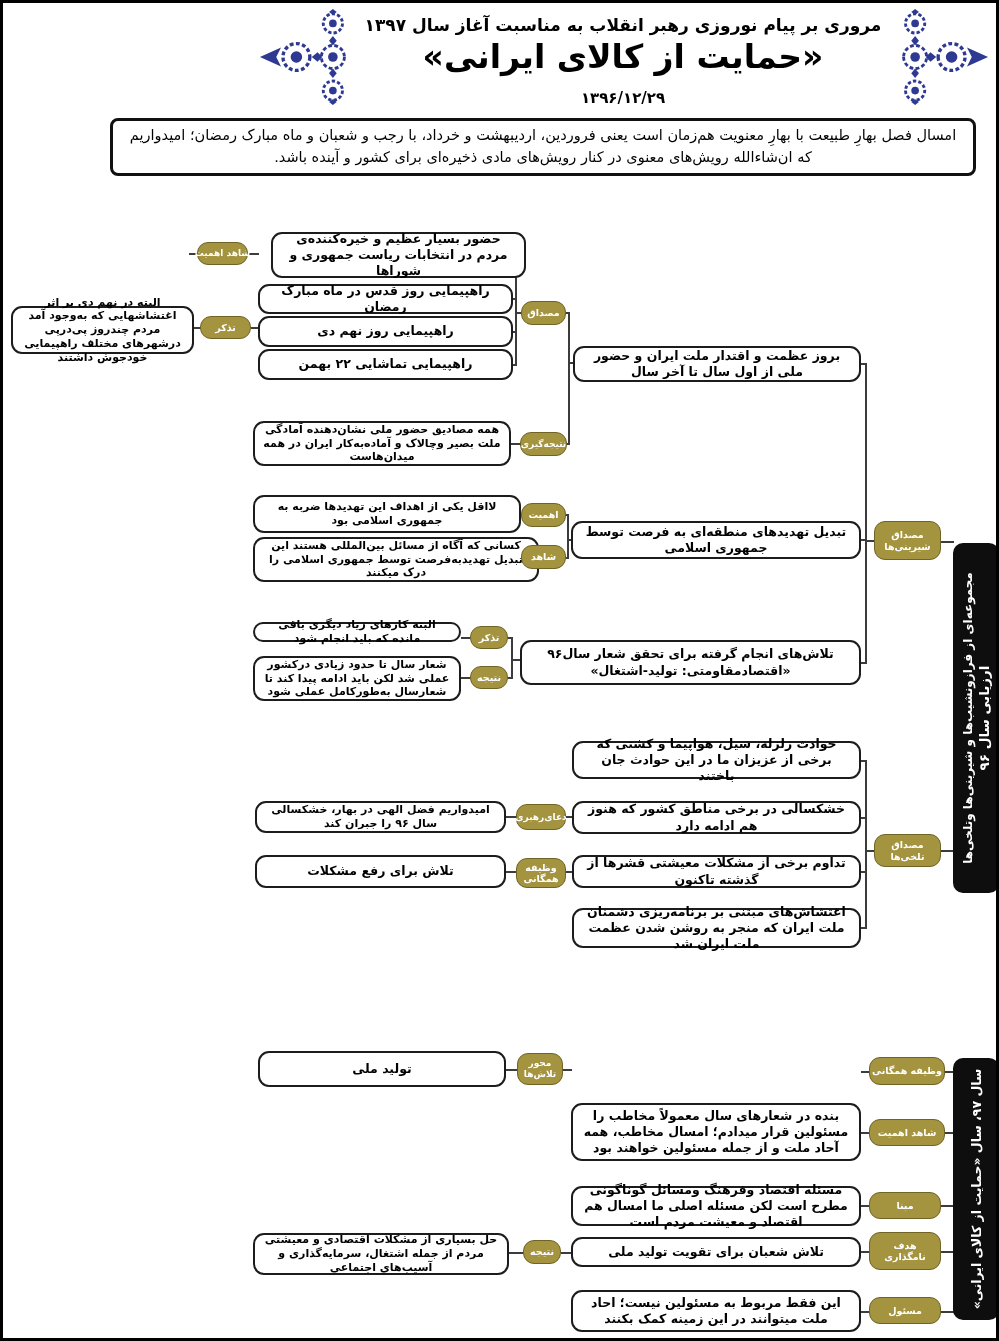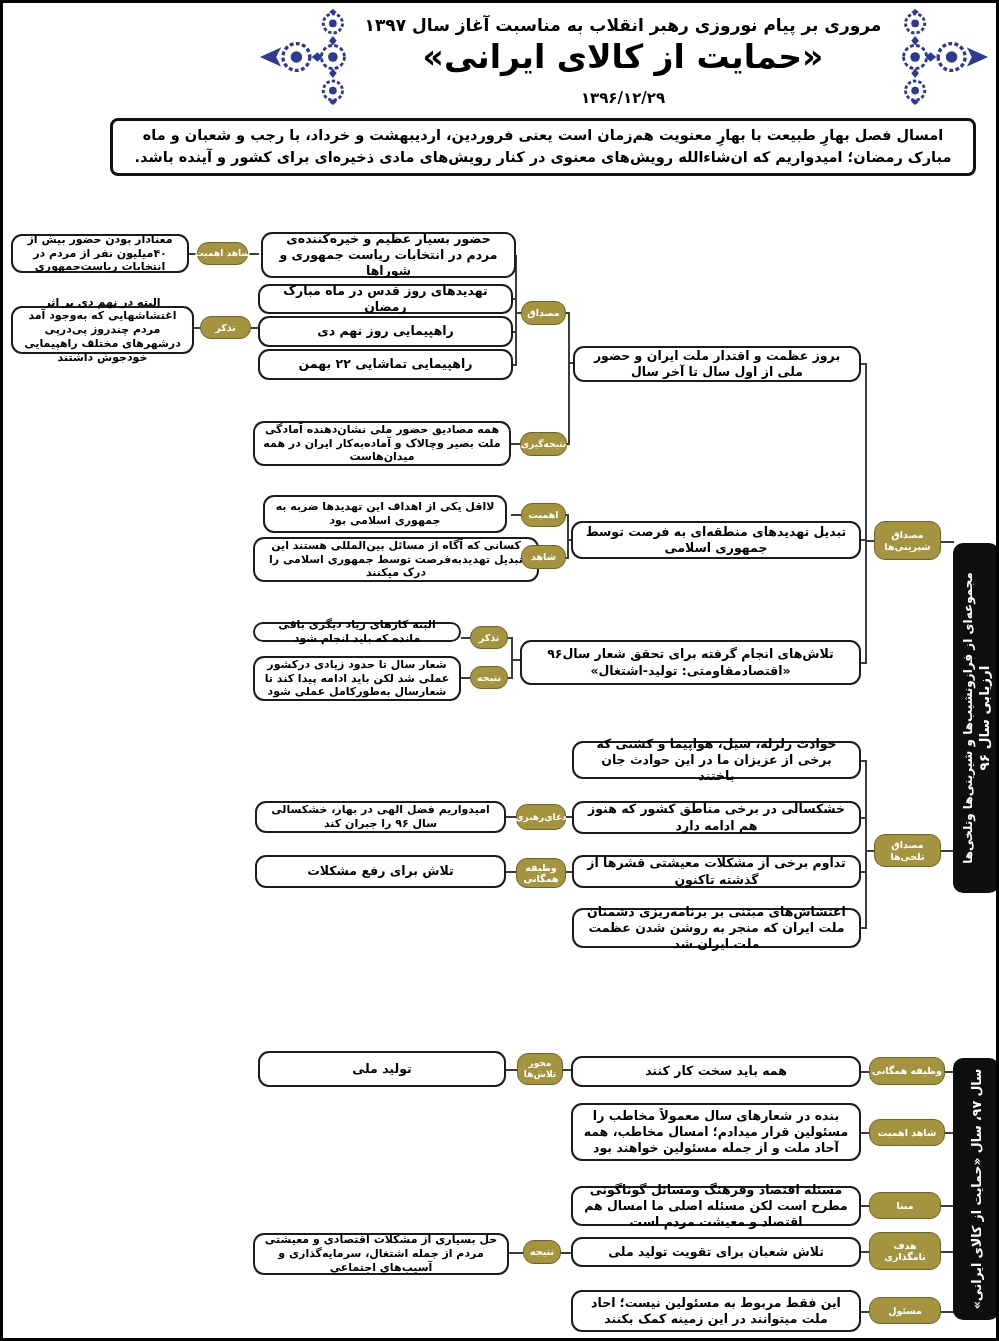--- a/index.html
+++ b/index.html
@@ -9,21 +9,21 @@
     font-family:"DejaVu Sans",sans-serif;direction:rtl;overflow:hidden;
   }
   .abs{position:absolute;}
   .hdr-line1{top:12px;left:300px;width:640px;text-align:center;font-size:17px;font-weight:bold;color:#000;}
   .hdr-title{top:34px;left:300px;width:640px;text-align:center;font-size:33px;font-weight:bold;color:#000;letter-spacing:0;}
   .hdr-date{top:86px;left:300px;width:640px;text-align:center;font-size:15px;font-weight:bold;color:#000;}
   .ornament{top:6px;width:106px;height:96px;}
   .intro{
     left:107px;top:115px;width:866px;height:58px;border:3px solid #111;border-radius:8px;
     display:flex;align-items:center;justify-content:center;text-align:center;
-    font-size:14.5px;font-weight:bold;line-height:1.5;padding:2px 14px;box-sizing:border-box;color:#000;
+    font-size:14.5px;font-weight:normal;line-height:1.5;padding:2px 14px;box-sizing:border-box;color:#000;
   }
   .box{
     position:absolute;background:#fff;border:2px solid #1c1c1c;border-radius:11px;
     display:flex;align-items:center;justify-content:center;text-align:center;
     font-weight:bold;font-size:12.5px;line-height:1.3;padding:1px 8px;
     box-sizing:border-box;color:#000;z-index:2;
   }
   .sm{font-size:11px;line-height:1.25;}
   .pill{
     position:absolute;background:#a4933f;border:1.5px solid #6f6325;border-radius:11px;
@@ -84,34 +84,33 @@
         <path d="M78 94 L82 97 L78 100 L74 97 Z" stroke="none"></path>
       </g>
     </svg>
   </div>
   <div class="abs hdr-line1">مروری بر پیام نوروزی رهبر انقلاب به مناسبت آغاز سال ۱۳۹۷</div>
   <div class="abs hdr-title">«حمایت از کالای ایرانی»</div>
   <div class="abs hdr-date">۱۳۹۶/۱۲/۲۹</div>
 
   <div class="abs intro">امسال فصل بهارِ طبیعت با بهارِ معنویت هم‌زمان است یعنی فروردین، اردیبهشت و خرداد، با رجب و شعبان و ماه مبارک رمضان؛ امیدواریم که ان‌شاءالله رویش‌های معنوی در کنار رویش‌های مادی ذخیره‌ای برای کشور و آینده باشد.</div>
 
-  <div class="box sm" style="left:8px;top:231px;width:178px;height:39px">معنادار بودن حضور بیش از ۴۰میلیون نفر از مردم در انتخابات ریاست‌جمهوری</div>
   <div class="pill pf9 nowrap" style="left:194px;top:239px;width:51px;height:23px">شاهد اهمیت</div>
-  <div class="box" style="left:258px;top:229px;width:255px;height:46px">حضور بسیار عظیم و خیره‌کننده‌ی مردم در انتخابات ریاست جمهوری و شوراها</div>
-  <div class="box" style="left:255px;top:281px;width:255px;height:30px">تهدیدهای روز قدس در ماه مبارک رمضان</div>
+  <div class="box" style="left:268px;top:229px;width:255px;height:46px">حضور بسیار عظیم و خیره‌کننده‌ی مردم در انتخابات ریاست جمهوری و شوراها</div>
+  <div class="box" style="left:255px;top:281px;width:255px;height:30px">راهپیمایی روز قدس در ماه مبارک رمضان</div>
   <div class="box" style="left:255px;top:313px;width:255px;height:31px">راهپیمایی روز نهم دی</div>
   <div class="box" style="left:255px;top:346px;width:255px;height:31px">راهپیمایی تماشایی ۲۲ بهمن</div>
   <div class="box sm" style="left:8px;top:303px;width:183px;height:48px">البته در نهم دی بر اثر اغتشاشهایی که به‌وجود آمد مردم چندروز پی‌درپی درشهرهای مختلف راهپیمایی خودجوش داشتند</div>
   <div class="pill" style="left:197px;top:313px;width:51px;height:23px">تذکر</div>
   <div class="pill" style="left:518px;top:298px;width:45px;height:24px">مصداق</div>
   <div class="box" style="left:570px;top:343px;width:288px;height:36px">بروز عظمت و اقتدار ملت ایران و حضور ملی از اول سال تا آخر سال</div>
   <div class="pill pf9" style="left:517px;top:429px;width:47px;height:24px">نتیجه‌گیری</div>
   <div class="box sm" style="left:250px;top:418px;width:258px;height:45px">همه مصادیق حضور ملی نشان‌دهنده آمادگی ملت بصیر وچالاک و آماده‌به‌کار ایران در همه میدان‌هاست</div>
 
-  <div class="box sm" style="left:260px;top:492px;width:244px;height:38px">لااقل یکی از اهداف این تهدیدها ضربه به جمهوری اسلامی بود</div>
+  <div class="box sm" style="left:250px;top:492px;width:268px;height:38px">لااقل یکی از اهداف این تهدیدها ضربه به جمهوری اسلامی بود</div>
   <div class="pill" style="left:518px;top:500px;width:45px;height:24px">اهمیت</div>
   <div class="box sm" style="left:250px;top:534px;width:286px;height:45px">کسانی که آگاه از مسائل بین‌المللی هستند این تبدیل تهدیدبه‌فرصت توسط جمهوری اسلامی را درک میکنند</div>
   <div class="pill" style="left:518px;top:542px;width:45px;height:24px">شاهد</div>
   <div class="box" style="left:568px;top:518px;width:290px;height:38px">تبدیل تهدیدهای منطقه‌ای به فرصت توسط جمهوری اسلامی</div>
 
   <div class="box sm" style="left:250px;top:619px;width:208px;height:20px">البته کارهای زیاد دیگری باقی مانده که باید انجام شود</div>
   <div class="pill" style="left:467px;top:623px;width:38px;height:23px">تذکر</div>
   <div class="box sm" style="left:250px;top:653px;width:208px;height:45px">شعار سال تا حدود زیادی درکشور عملی شد لکن باید ادامه پیدا کند تا شعارسال به‌طورکامل عملی شود</div>
   <div class="pill" style="left:467px;top:663px;width:38px;height:23px">نتیجه</div>
   <div class="box" style="left:517px;top:637px;width:341px;height:45px">تلاش‌های انجام گرفته برای تحقق شعار سال۹۶ «اقتصادمقاومتی: تولید-اشتغال»</div>
@@ -129,21 +128,20 @@
   <div class="box" style="left:569px;top:798px;width:289px;height:33px">خشکسالی در برخی مناطق کشور که هنوز هم ادامه دارد</div>
   <div class="box" style="left:569px;top:905px;width:289px;height:40px">اغتشاش‌های مبتنی بر برنامه‌ریزی دشمنان ملت ایران که منجر به روشن شدن عظمت ملت ایران شد</div>
   <div class="pill" style="left:871px;top:831px;width:67px;height:33px">مصداق تلخی‌ها</div>
   <div class="box sm" style="left:252px;top:798px;width:251px;height:32px">امیدواریم فضل الهی در بهار، خشکسالی سال ۹۶ را جبران کند</div>
   <div class="pill pf9" style="left:513px;top:801px;width:50px;height:26px">دعای‌رهبری</div>
   <div class="box" style="left:252px;top:852px;width:251px;height:33px">تلاش برای رفع مشکلات</div>
   <div class="pill" style="left:513px;top:855px;width:50px;height:30px">وظیفه همگانی</div>
 
   <div class="box" style="left:255px;top:1048px;width:248px;height:36px">تولید ملی</div>
   <div class="pill pf9" style="left:514px;top:1050px;width:46px;height:32px">محور تلاش‌ها</div>
-  <div class="box" style="left:568px;top:1053px;width:290px;height:31px">همه باید سخت کار کنند</div>
   <div class="pill nowrap" style="left:866px;top:1054px;width:76px;height:28px">وظیفه همگانی</div>
   <div class="box" style="left:568px;top:1100px;width:290px;height:58px">بنده در شعارهای سال معمولاً مخاطب را مسئولین قرار میدادم؛ امسال مخاطب، همه آحاد ملت و از جمله مسئولین خواهند بود</div>
   <div class="pill nowrap" style="left:866px;top:1116px;width:76px;height:27px">شاهد اهمیت</div>
   <div class="box" style="left:568px;top:1183px;width:290px;height:40px">مسئله اقتصاد وفرهنگ ومسائل گوناگونی مطرح است لکن مسئله اصلی ما امسال هم اقتصاد و معیشت مردم است</div>
   <div class="pill" style="left:866px;top:1189px;width:72px;height:27px">مبنا</div>
   <div class="box" style="left:568px;top:1234px;width:290px;height:30px">تلاش شعبان برای تقویت تولید ملی</div>
   <div class="pill" style="left:866px;top:1229px;width:72px;height:38px">هدف نامگذاری</div>
   <div class="pill" style="left:520px;top:1237px;width:38px;height:24px">نتیجه</div>
   <div class="box sm" style="left:250px;top:1230px;width:256px;height:42px">حل بسیاری از مشکلات اقتصادی و معیشتی مردم از جمله اشتغال، سرمایه‌گذاری و آسیب‌های اجتماعی</div>
   <div class="box" style="left:568px;top:1287px;width:290px;height:42px">این فقط مربوط به مسئولین نیست؛ احاد ملت میتوانند در این زمینه کمک بکنند</div>

